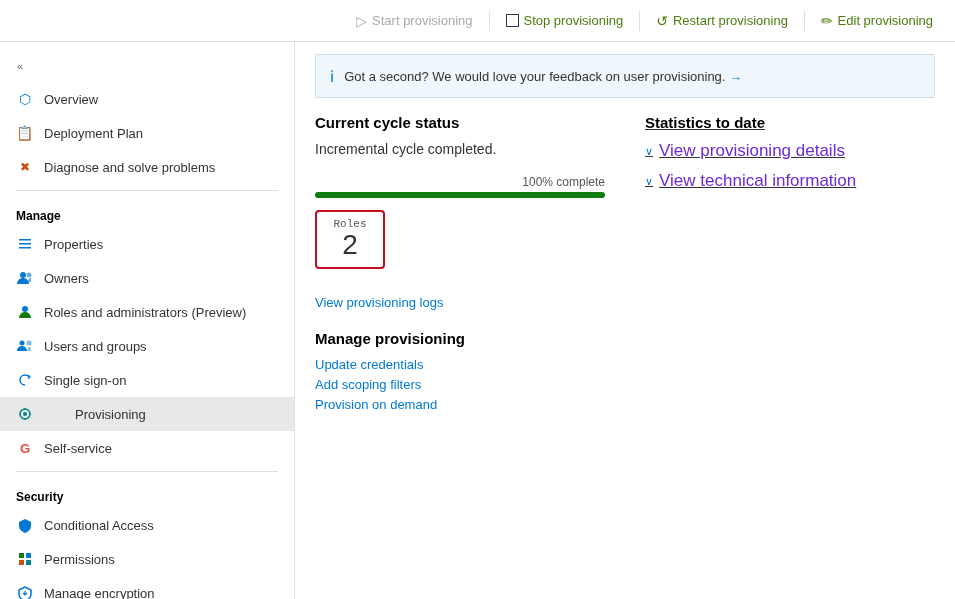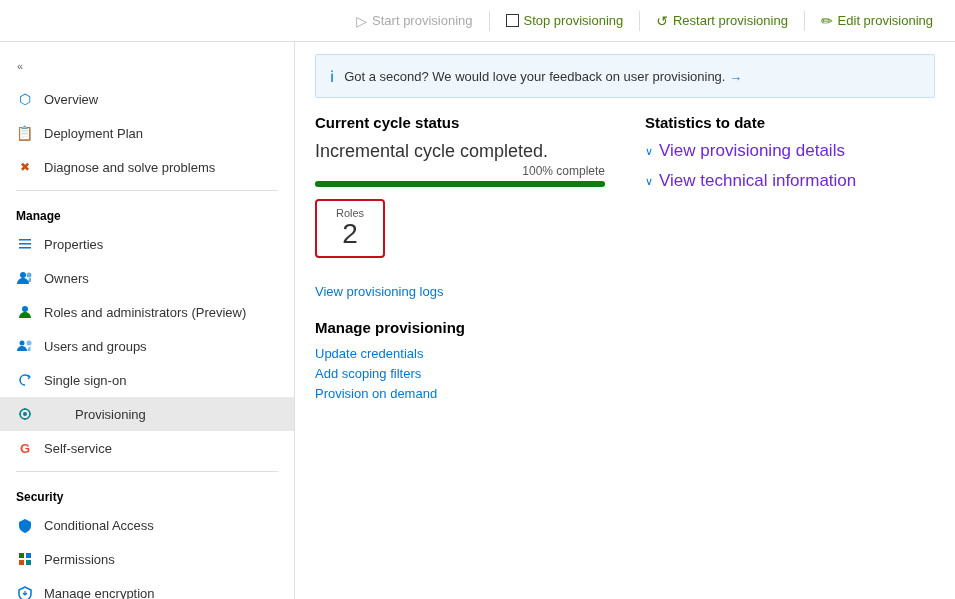--- a/index.html
+++ b/index.html
@@ -68,45 +68,45 @@
       font-size: 13px; color: #333;
     }
     .feedback-banner .info-icon { color: #0078d4; font-size: 16px; }
     .feedback-banner a { color: #0078d4; text-decoration: none; }
 
     
     .two-col {
       display: flex; gap: 40px; margin-top: 16px;
     }
     .col-left { flex: 1; }
-    .col-right { flex: 1; }
+    .col-right { flex: 1; text-decoration: underline; }
 
     .section-title {
       font-size: 15px; font-weight: 700; margin-bottom: 10px; color: #000;
     }
     .cycle-status-text {
-      font-size: 18px; color: #333; margin-bottom: 2px;
+      font-size: 14px; color: #333; margin-bottom: 18px;
     }
     .progress-label {
       text-align: right; font-size: 12px; color: #555; margin-bottom: 3px;
     }
     .progress-bar-track {
       height: 6px; background: #e0e0e0; border-radius: 3px; margin-bottom: 12px;
     }
     .progress-bar-fill {
       height: 100%; background: #107c10; border-radius: 3px;
     }
 
     
     .roles-card {
       display: inline-block; border: 2px solid #c50f1f; border-radius: 4px;
       padding: 6px 14px; min-width: 70px; text-align: center;
       margin-bottom: 14px;
     }
-    .roles-card .roles-label { font-size: 11px; color: #555; }
+    .roles-card .roles-label { font-size: 11px; color: #555; font-family: Liberation Mono, monospace; }
     .roles-card .roles-number { font-size: 28px; font-weight: 300; color: #333; line-height: 1.1; }
 
     .view-logs-link {
       color: #0078d4; text-decoration: none; font-size: 13px; display: inline-block; margin-top: 4px;
     }
 
     
     .stats-item {
       display: flex; align-items: center; gap: 6px; margin-bottom: 10px; cursor: pointer;
     }

